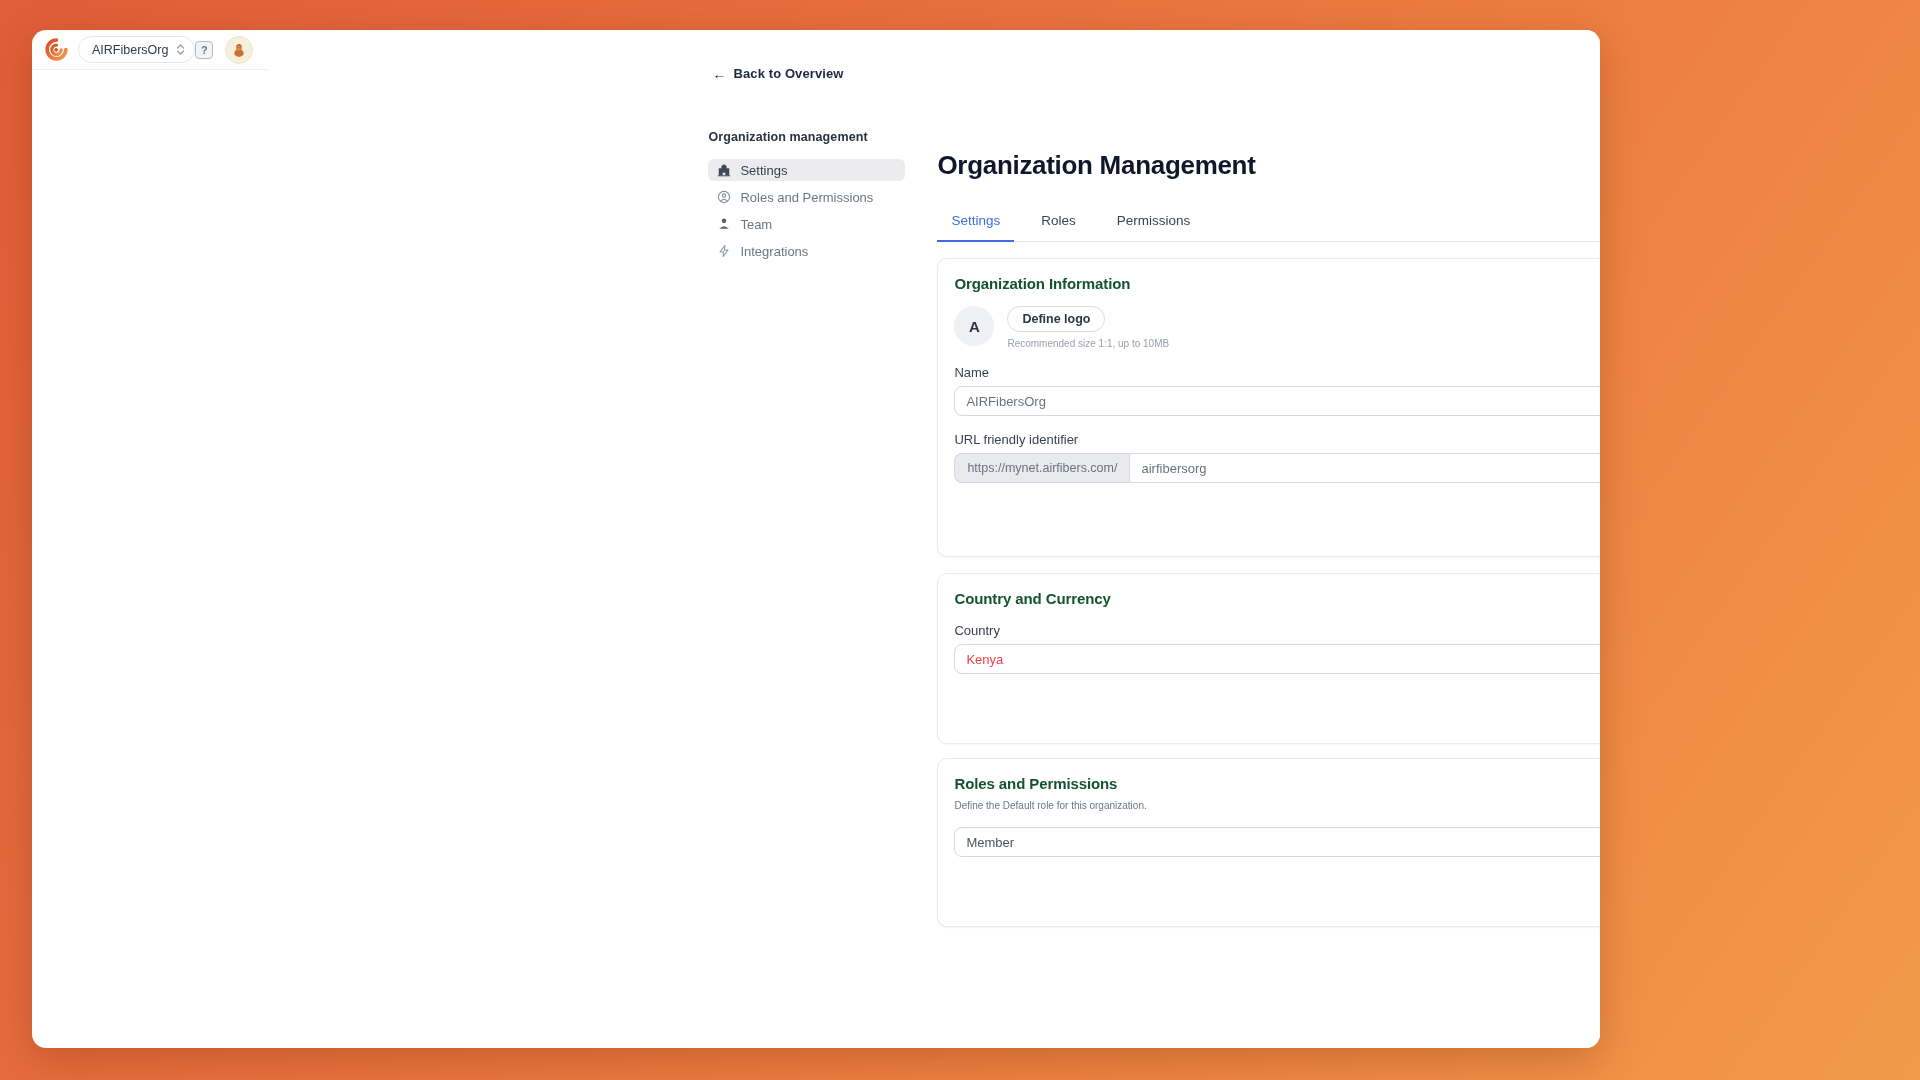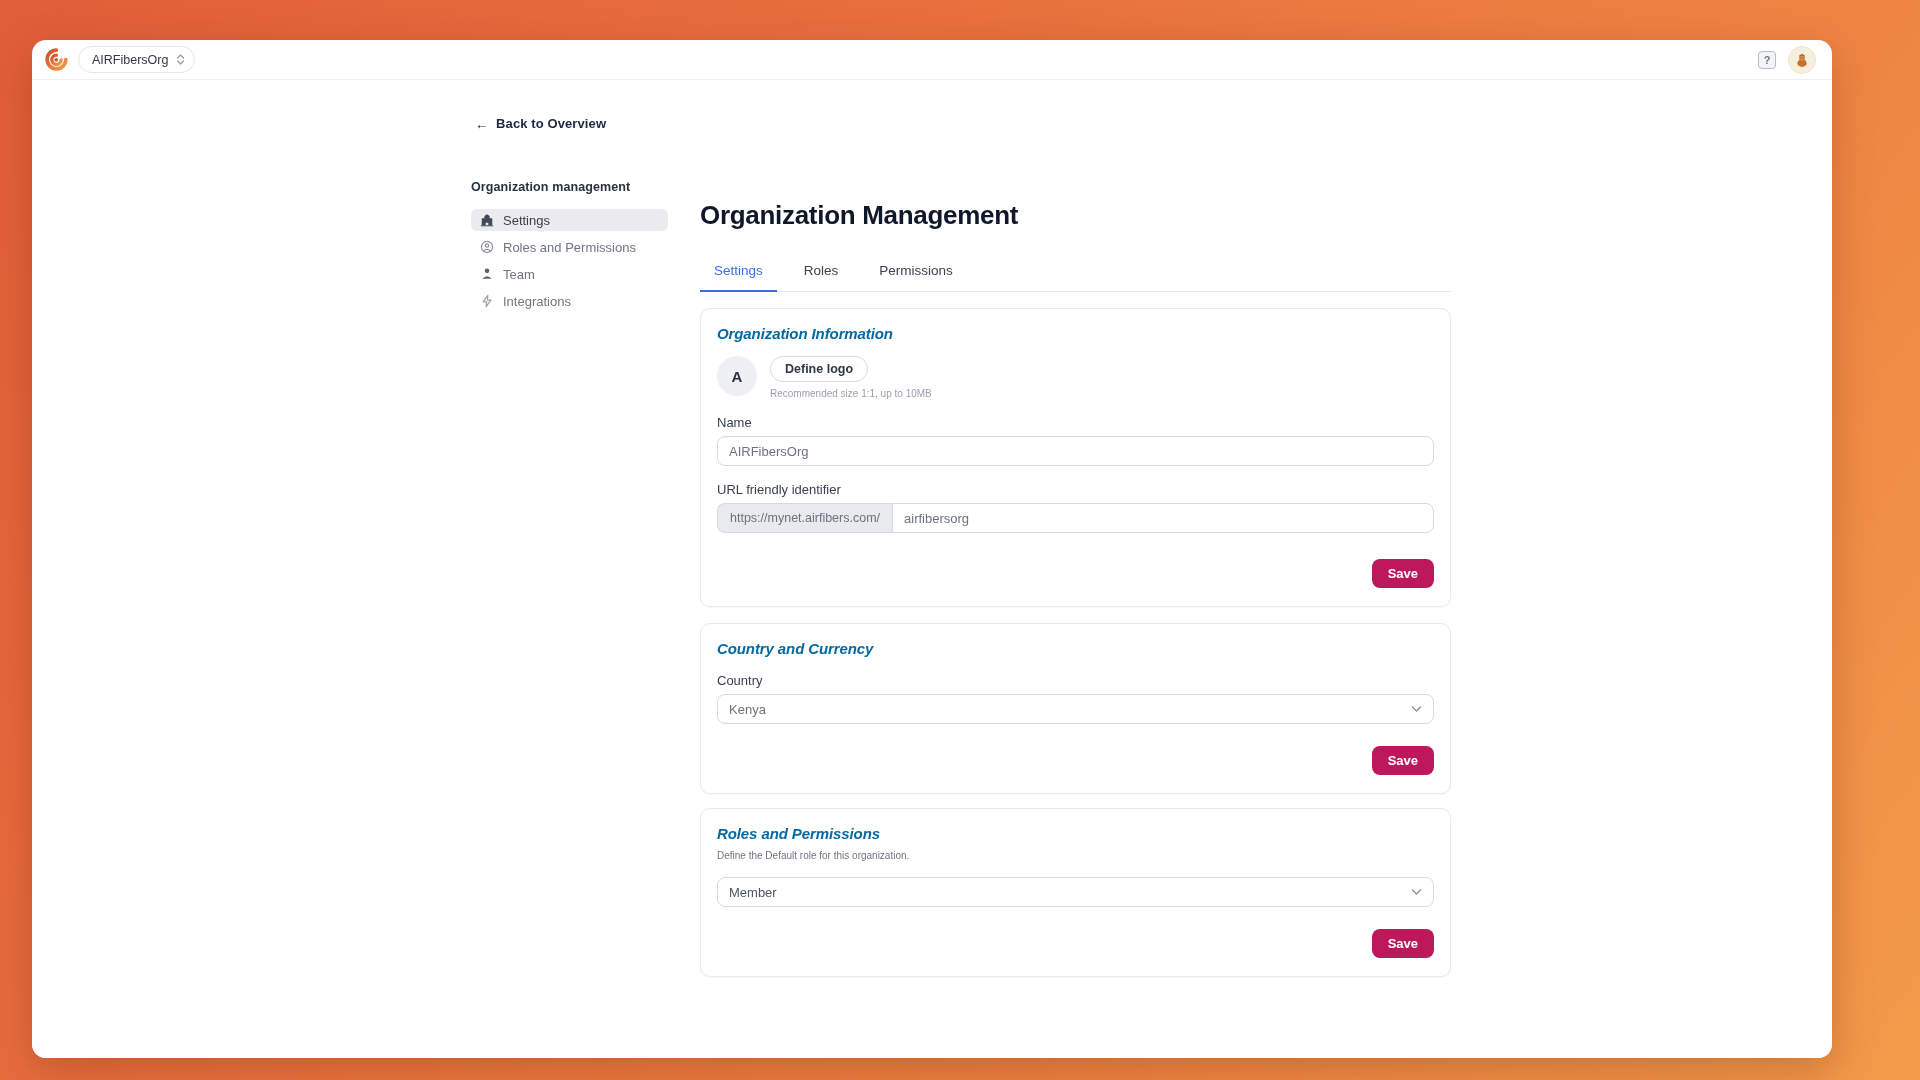--- a/index.html
+++ b/index.html
@@ -2,24 +2,24 @@
 <html><head>
 <meta charset="utf-8">
 <style>
   * { margin:0; padding:0; box-sizing:border-box; }
   html,body { width:1920px; height:1080px; overflow:hidden; }
   body {
     font-family:"Liberation Sans", sans-serif;
     background:linear-gradient(125deg,#e05e38 0%,#e76d3d 30%,#ee8342 68%,#f29a4a 100%);
   }
   .window {
-    position:absolute; left:32px; top:40px; width:1800px; height:1018px;
+    position:absolute; left:32px; top:30px; width:1568px; height:1018px;
     background:#ffffff; border-radius:14px; overflow:hidden;
     box-shadow:0 12px 40px rgba(110,35,5,.28);
-    display:flex; flex-direction:column;
+    display:flex; flex-direction:row;
   }
   
   .topbar {
     height:40px; flex:0 0 40px; border-bottom:1px solid #eef0f2;
     display:flex; align-items:center; padding:0 16px 0 13px;
   }
   .brand-logo { width:23px; height:23px; display:block; }
   .org-pill {
     margin-left:10px; height:27px; display:flex; align-items:center; gap:8px;
     border:1px solid #e3e6ea; border-radius:999px; padding:0 9px 0 13px;
@@ -63,21 +63,21 @@
     cursor:pointer; position:relative;
   }
   .tab.active { color:#3b6ee0; }
   .tab.active::after {
     content:""; position:absolute; left:0; right:0; bottom:-1px; height:2px; background:#3b6ee0;
   }
   .card {
     margin-top:16px; border:1px solid #e8eaee; border-radius:10px; background:#fff;
     box-shadow:0 1px 2px rgba(16,24,40,.04); padding:16px 16px 18px 16px;
   }
-  .card-heading { font-size:15px; font-weight:700; color:#0369a1; letter-spacing:-.1px;font-style:italic; }
+  .card-heading { font-size:15px; font-weight:700; color:#14532d; letter-spacing:-.1px; }
   .logo-row { margin-top:14px; display:flex; align-items:flex-start; gap:13px; }
   .org-avatar {
     width:40px; height:40px; border-radius:50%; background:#eef0f3;
     display:flex; align-items:center; justify-content:center;
     font-size:15px; font-weight:700; color:#2a3242;
   }
   .upload-btn {
     display:inline-block; border:1px solid #d9dce1; border-radius:999px; background:#fff;
     padding:5px 14px; font-size:12.5px; font-weight:600; color:#2f3747; cursor:pointer;
   }
@@ -102,21 +102,21 @@
     font-family:"Liberation Sans", sans-serif;
     text-align:center;
   }
   .two-col { display:flex; gap:16px; margin-top:0; }
   .col { flex:1; }
   .select {
     position:relative; height:30px; border:1px solid #d6d9de; border-radius:8px;
     display:flex; align-items:center; padding:0 30px 0 11px; font-size:13px;
     color:#4b5563; cursor:pointer; background:#fff;
   }
-  .select.muted { color:#737373; }
+  .select.muted { color:#ef4444; }
   .select .chev { position:absolute; right:11px; top:50%; transform:translateY(-50%); }
   .card-desc { margin-top:8px; font-size:10px; color:#6f7680; }
   .mt16 { margin-top:16px; } .mt22 { margin-top:22px; } .mt26 { margin-top:26px; }
 </style>
 </head>
 <body>
 
 <div class="window">
 
   <div class="topbar">

